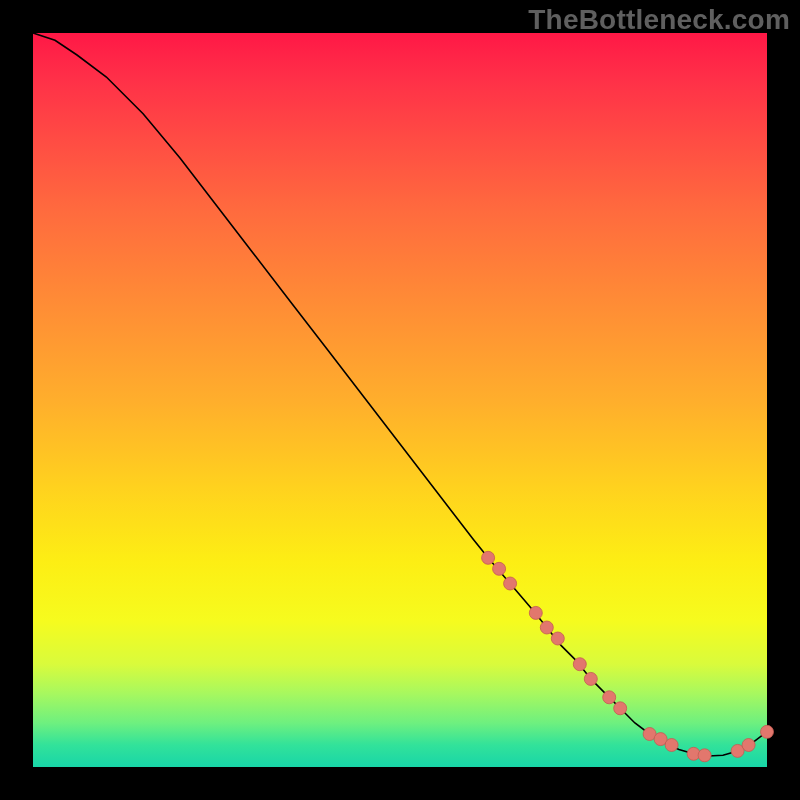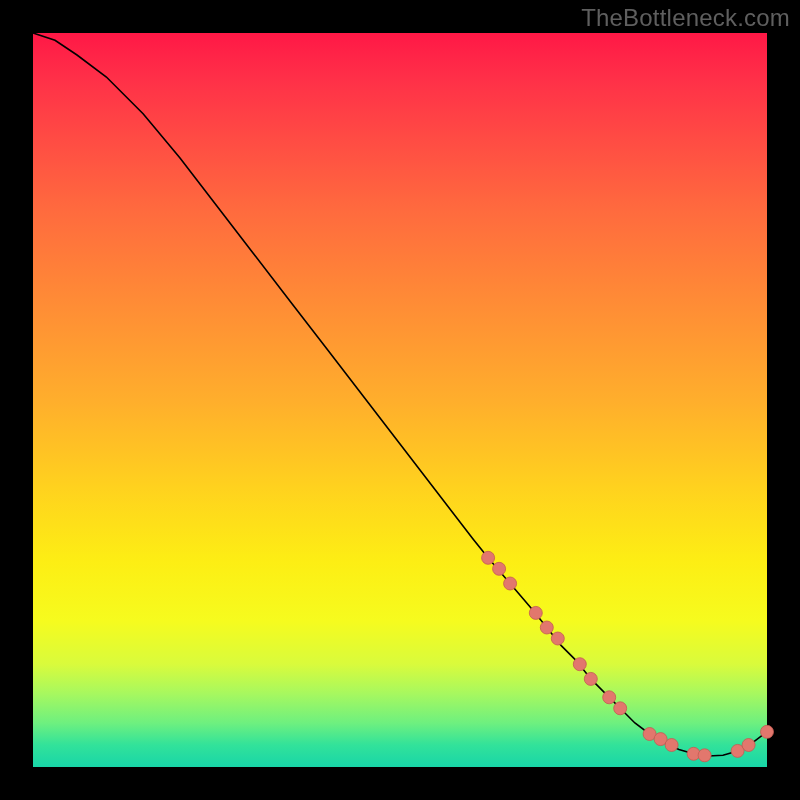--- a/index.html
+++ b/index.html
@@ -15,22 +15,22 @@
     position: relative;
     width: 800px;
     height: 800px;
     background: #000;
   }
   .watermark {
     position: absolute;
     top: 4px;
     right: 10px;
     color: #5f5f5f;
-    font-size: 24px;
-    font-weight: 400;
+    font-size: 28px;
+    font-weight: 700;
     letter-spacing: 0.2px;
     user-select: none;
   }
   .plot-area {
     position: absolute;
     left: 33px;
     top: 33px;
     width: 734px;
     height: 734px;
     

